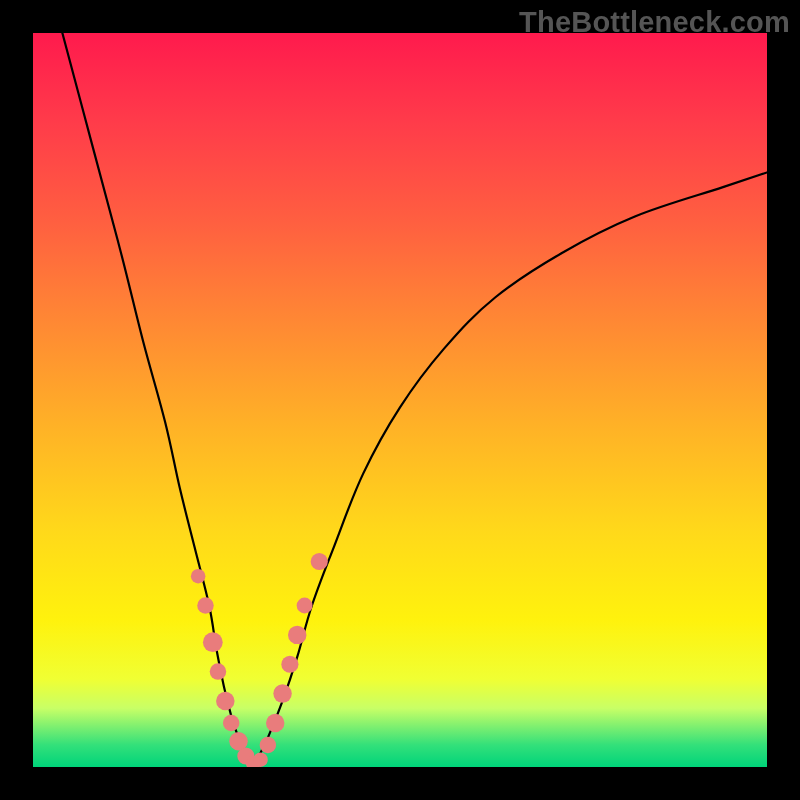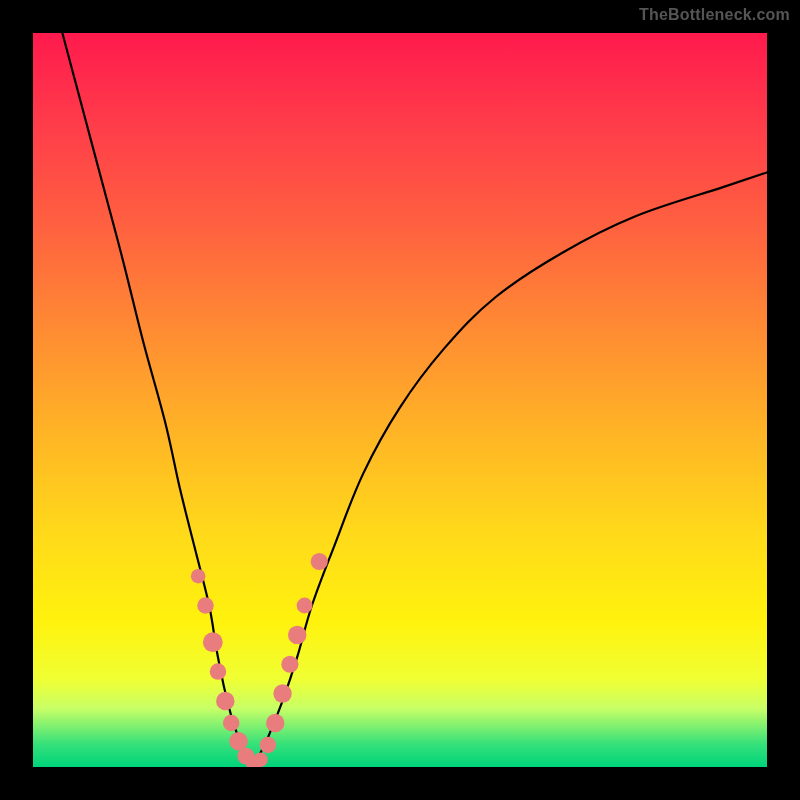--- a/index.html
+++ b/index.html
@@ -35,21 +35,21 @@
       #c8ff66 92%,
       #33e07a 97%,
       #00d47a 100%
     );
   }
   .watermark {
     position: absolute;
     top: 6px;
     right: 10px;
     color: #555;
-    font-size: 16px;
+    font-size: 29px;
     font-weight: 600;
     letter-spacing: 0.2px;
     user-select: none;
   }
   svg.curves {
     position: absolute;
     inset: 0;
   }
   .curve-path {
     fill: none;

